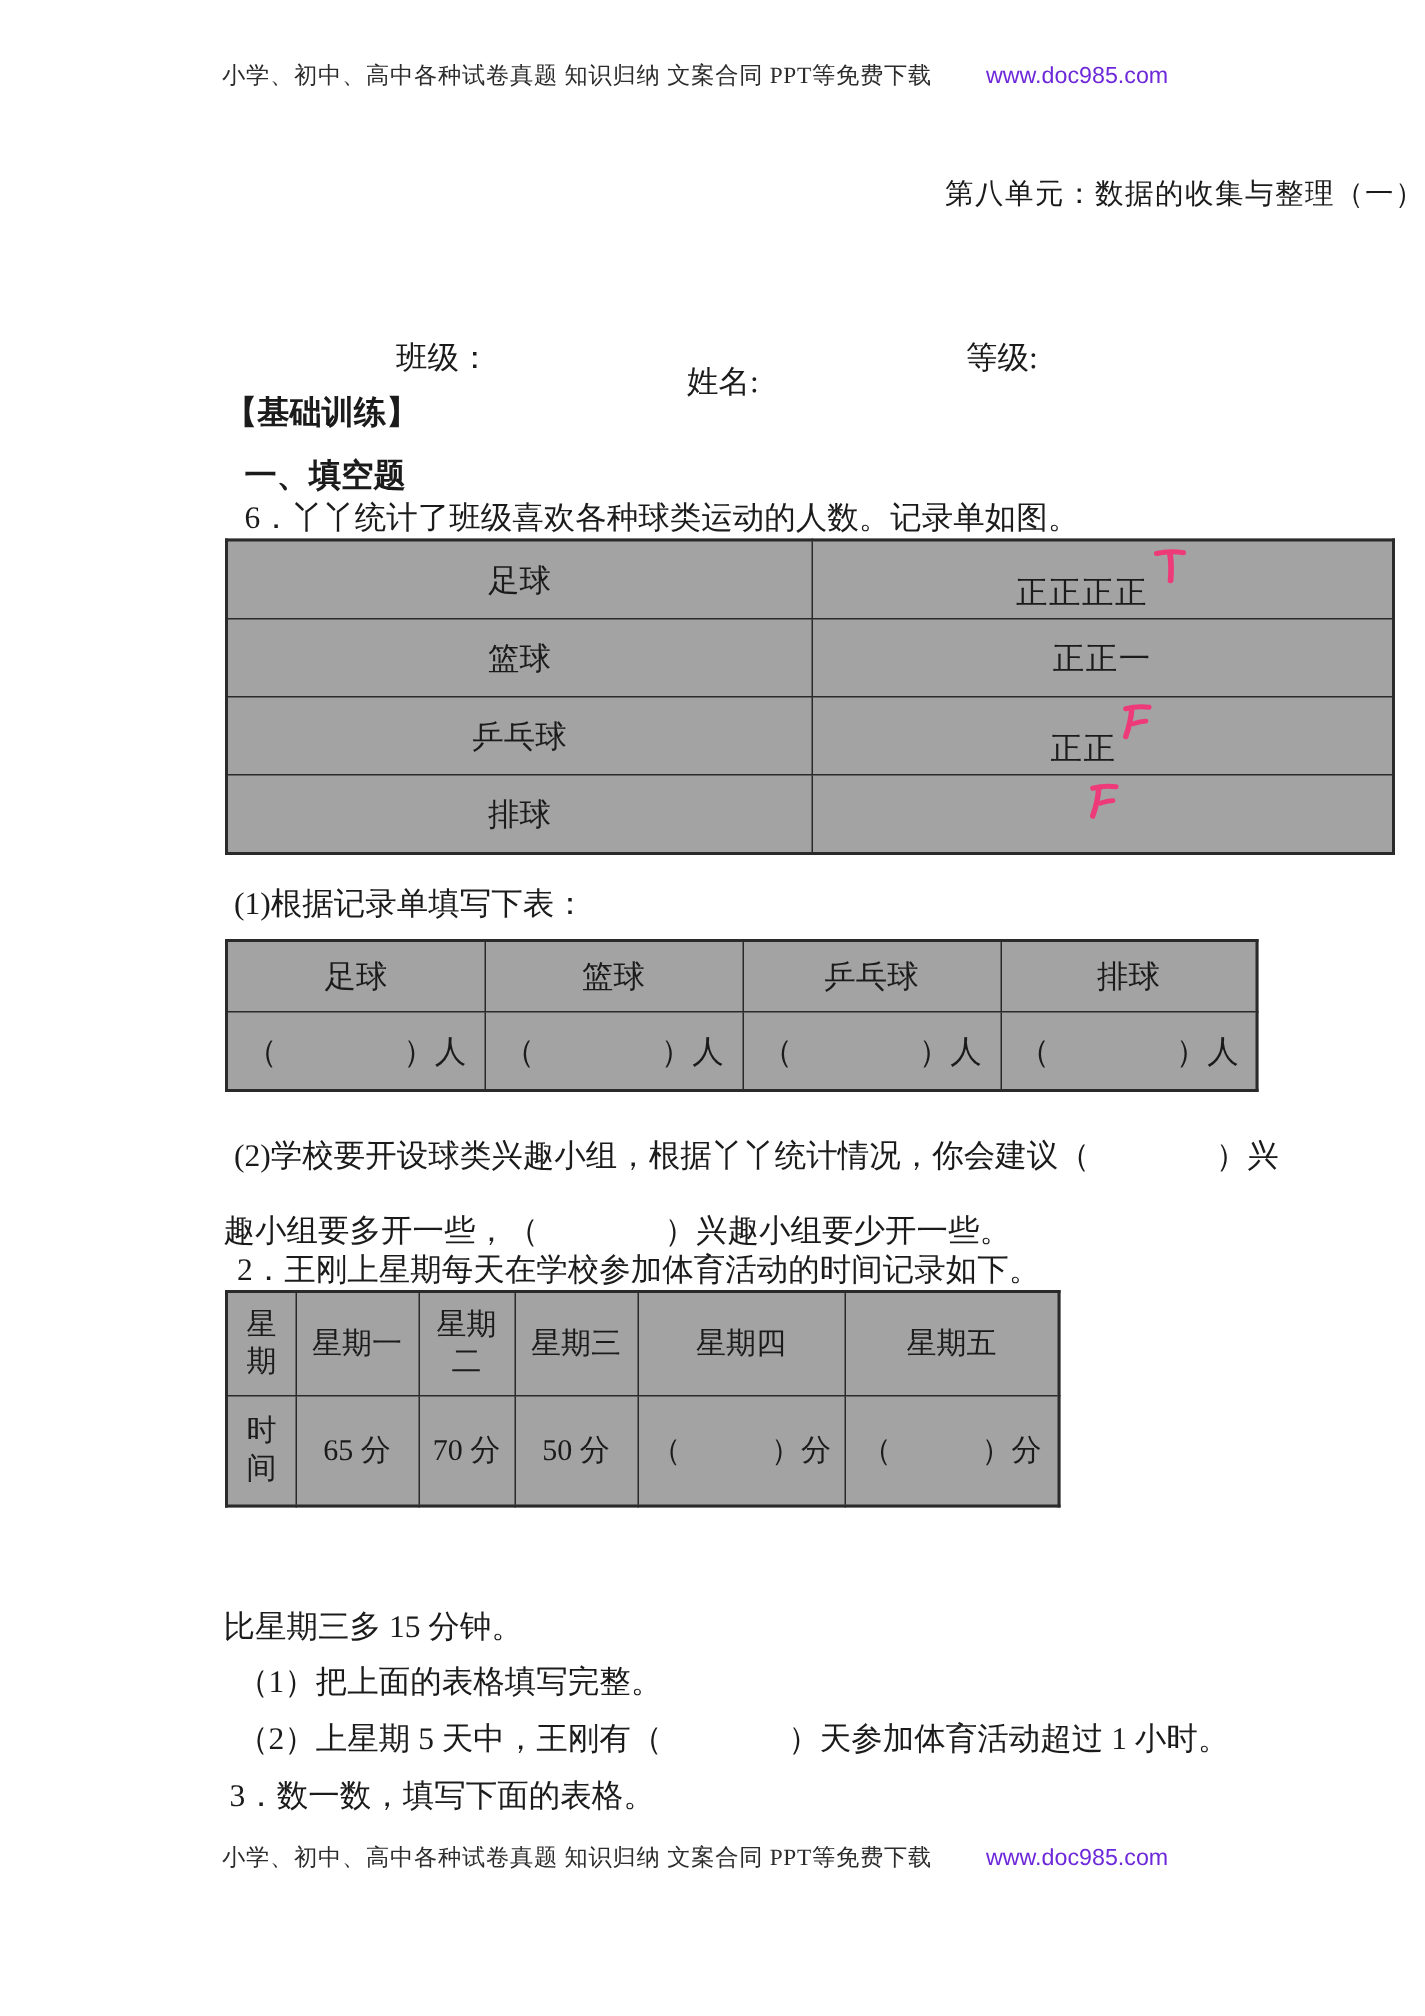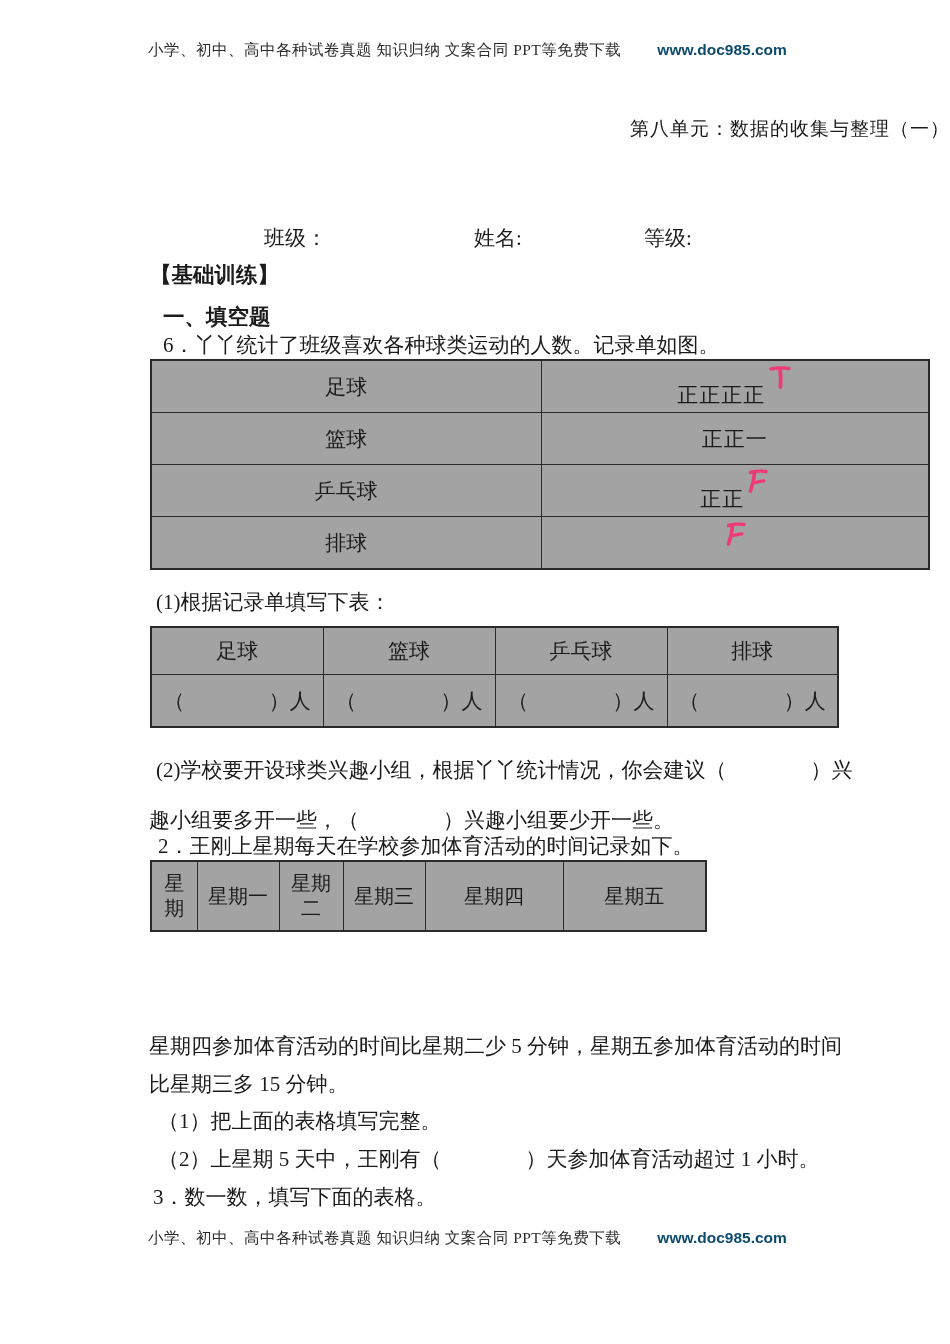--- a/index.html
+++ b/index.html
@@ -2,31 +2,31 @@
 <html><head>
 <meta charset="utf-8">
 <style>
   html,body{margin:0;padding:0;background:#ffffff;}
   .page{
     position:relative;width:950px;height:1344px;background:#ffffff;
     font-family:"Liberation Serif","DejaVu Serif",serif;color:#1b1b1b;
     overflow:hidden;
   }
   .hf{position:absolute;left:148px;font-size:15.5px;color:#2c2c2c;white-space:nowrap;letter-spacing:0.5px;}
-  .hf .url{font-family:"Liberation Sans","DejaVu Sans",sans-serif;font-weight:700;margin-left:36px;color:#0c4a6e;letter-spacing:0;}
+  .hf .url{font-family:"Liberation Sans","DejaVu Sans",sans-serif;font-weight:400;margin-left:36px;color:#6d28d9;letter-spacing:0;}
   .header{top:40px;}
   .footer{top:1228px;}
   .title{position:absolute;top:116px;left:0;width:100%;text-align:right;
          font-size:19px;font-weight:400;letter-spacing:1px;}
   .subtitle{position:absolute;top:166px;left:0;width:100%;text-align:center;
          font-size:25px;font-weight:700;letter-spacing:1px;}
   .info{position:absolute;top:224px;left:0;width:100%;height:30px;font-size:21px;}
   .info span{position:absolute;top:0;}
   .info .i1{left:264px;}
-  .info .i2{left:474px;}
+  .info .i2{left:458px;margin-top:16px;}
   .info .i3{left:644px;}
   .sec{position:absolute;left:150px;top:260px;font-size:21.5px;font-weight:700;}
   .part{position:absolute;left:163px;top:302px;font-size:21.5px;font-weight:700;}
   .line{position:absolute;font-size:21px;white-space:nowrap;}
   .q1stem{left:163px;top:331px;}
   .sub1{left:156px;top:588px;}
   .sub2a{left:156px;top:756px;}
   .sub2b{left:149px;top:794px;margin-top:12px;}
   .q2stem{left:158px;top:832px;}
   .note1{left:149px;top:1032px;}
@@ -151,24 +151,31 @@
       </colgroup>
     <tbody>
         <tr class="h">
       <td>星期</td>
       <td>星期一</td>
       <td>星期二</td>
       <td>星期三</td>
       <td>星期四</td>
       <td>星期五</td>
     </tr>
+    <tr class="b">
+      <td>时间</td>
+      <td>65 分</td>
+      <td>70 分</td>
+      <td>50 分</td>
+      <td>（　　　）分</td>
+      <td>（　　　）分</td>
+    </tr>
   </tbody>
     </table>
 
-  <div class="line note1">星期四参加体育活动的时间比星期二少 5 分钟，星期五参加体育活动的时间</div>
   <div class="line note2">比星期三多 15 分钟。</div>
   <div class="line q2s1">（1）把上面的表格填写完整。</div>
   <div class="line q2s2">（2）上星期 5 天中，王刚有（　　　　）天参加体育活动超过 1 小时。</div>
   <div class="line q3stem">3．数一数，填写下面的表格。</div>
 
   <div class="hf footer">
     <span>小学、初中、高中各种试卷真题 知识归纳 文案合同 PPT等免费下载</span><span class="url">www.doc985.com</span>
   </div>
 
 </div>

